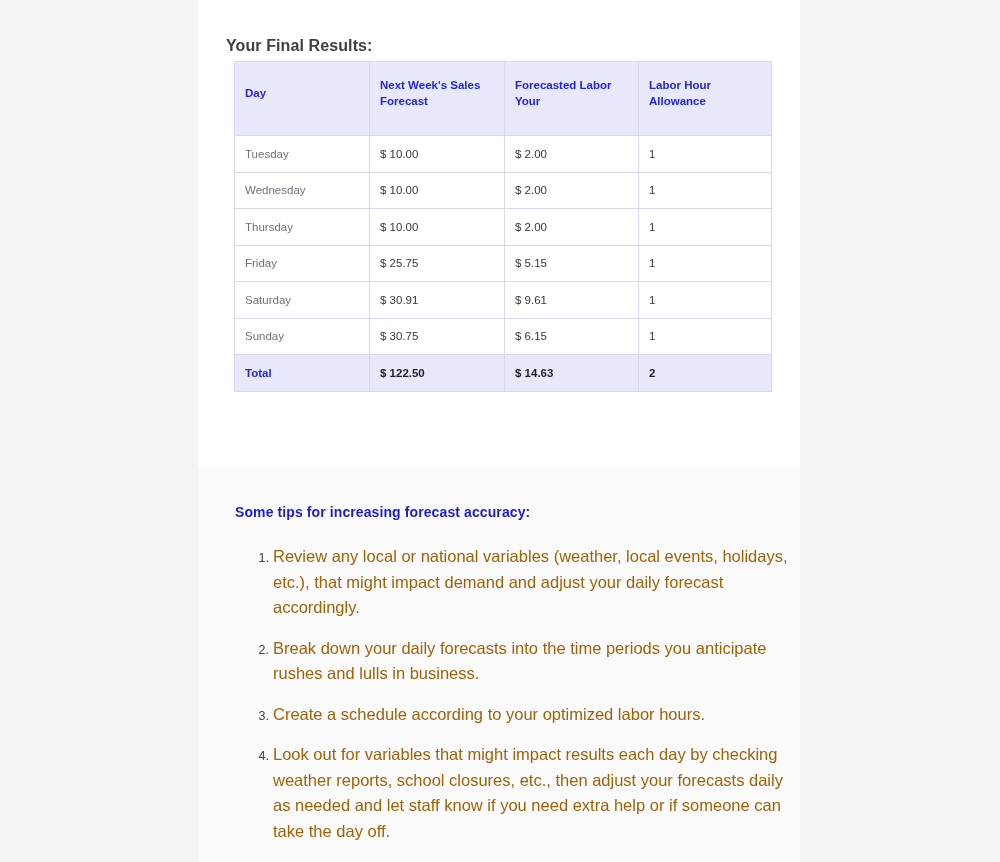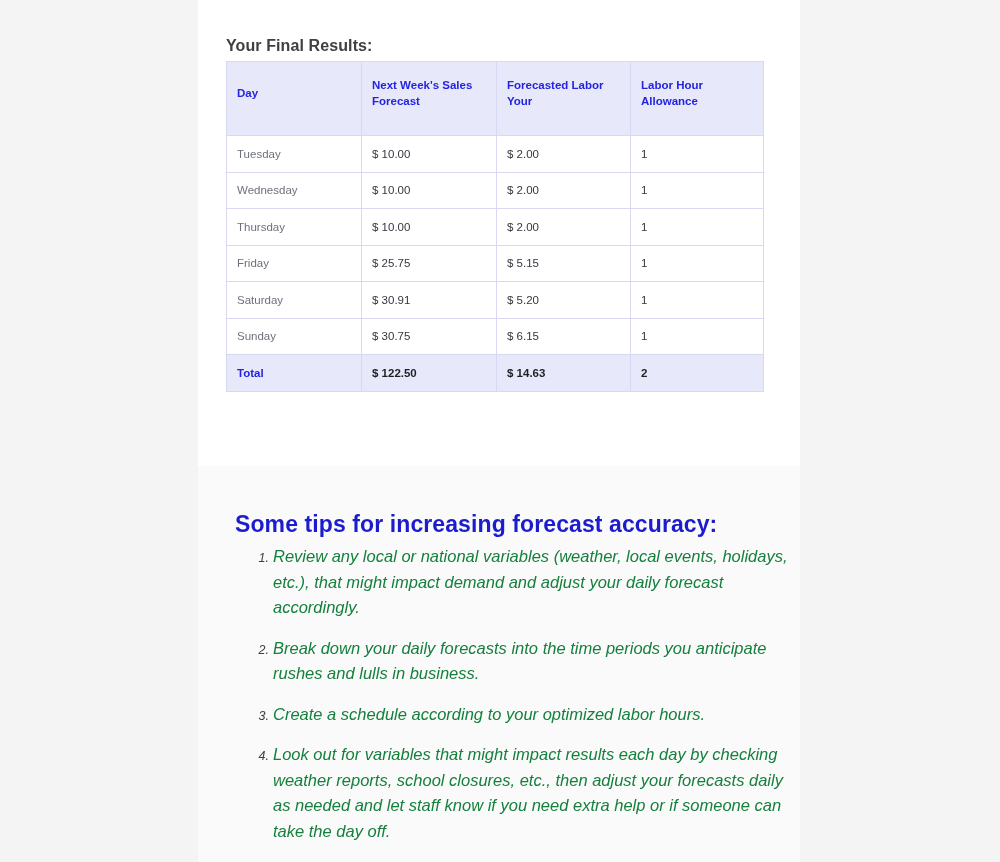--- a/index.html
+++ b/index.html
@@ -36,21 +36,21 @@
     top: 24px;
     font-size: 16px;
     font-weight: bold;
     color: #404040;
     letter-spacing: 0.1px;
   }
 
   
   .results-table {
     position: absolute;
-    left: 28px;
+    left: 36px;
     top: 61px;
     width: 537px;
     border-collapse: collapse;
     table-layout: fixed;
     font-size: 11.5px;
   }
   .results-table th,
   .results-table td {
     border: 1px solid #d8d8f2;
     padding: 0 10px;
@@ -101,43 +101,42 @@
     top: 466px;
     width: 602px;
     height: 396px;
     background: #fafafa;
     box-sizing: border-box;
   }
   .tips-title {
     position: absolute;
     left: 37px;
     top: 26px;
-    font-size: 23px;
+    font-size: 14px;
     font-weight: bold;
     color: #1c1ccf;
     letter-spacing: 0.1px;
   }
   .tips-list {
     position: absolute;
     left: 37px;
     top: 78px;
     width: 530px;
     margin: 0;
     padding: 0 0 0 38px;
     list-style: none;
     counter-reset: tipnum;
   }
   .tips-list li {
     position: relative;
     counter-increment: tipnum;
     font-size: 16.5px;
     line-height: 25.5px;
-    color: #15803d;
+    color: #a16207;
     margin-bottom: 15px;
-    font-style: italic;
   }
   .tips-list li:before {
     content: counter(tipnum) ".";
     position: absolute;
     left: -24px;
     top: 2px;
     font-size: 12.5px;
     color: #3b4049;
     width: 20px;
     text-align: right;
@@ -196,21 +195,21 @@
         </tr>
         <tr>
           <td class="day-cell">Friday</td>
           <td>$ 25.75</td>
           <td>$ 5.15</td>
           <td>1</td>
         </tr>
         <tr>
           <td class="day-cell">Saturday</td>
           <td>$ 30.91</td>
-          <td>$ 5.20</td>
+          <td>$ 9.61</td>
           <td>1</td>
         </tr>
         <tr>
           <td class="day-cell">Sunday</td>
           <td>$ 30.75</td>
           <td>$ 6.15</td>
           <td>1</td>
         </tr>
         <tr class="total-row">
           <td class="day-cell">Total</td>

